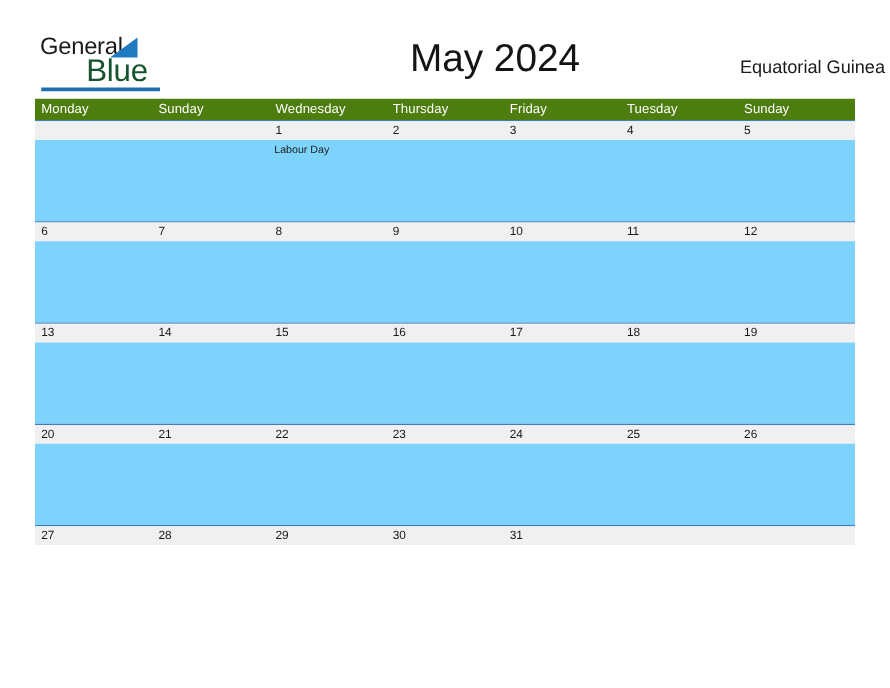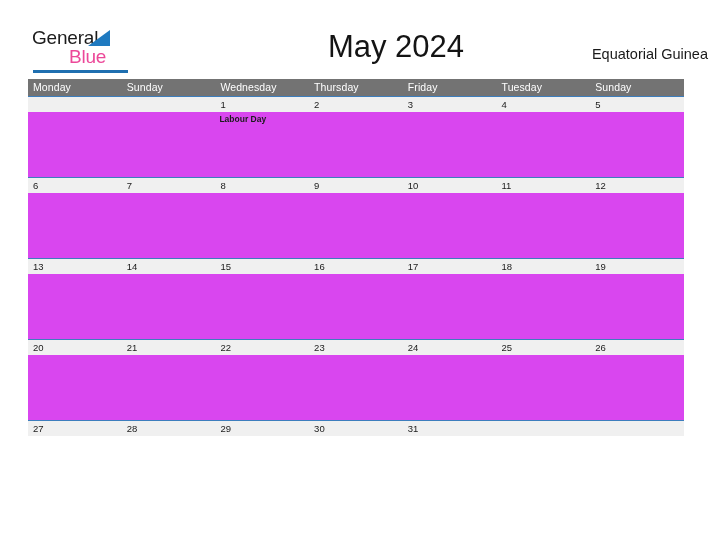--- a/index.html
+++ b/index.html
@@ -57,23 +57,23 @@
     width: 0;
     height: 0;
     border-top: 0 solid transparent;
     border-left: 22px solid transparent;
     border-bottom: 16px solid #1f7ac0;
   }
   .logo-blue {
     position: absolute;
     left: 37px;
     top: 19px;
-    font-size: 19px;
+    font-size: 25px;
     letter-spacing: -0.2px;
-    color: #ec4899;
+    color: #14532d;
     line-height: 20px;
     text-align: center;
   }
   .logo-underline {
     position: absolute;
     left: 1px;
     top: 42px;
     width: 95px;
     height: 3px;
     background: #1f6fb0;
@@ -108,21 +108,21 @@
     position: absolute;
     left: 28px;
     top: 79px;
     width: 656px;
   }
 
   .weekday-row {
     display: flex;
     width: 656px;
     height: 17px;
-    background: #737373;
+    background: #4d7c0f;
   }
   .weekday {
     flex: 0 0 93.714px;
     width: 93.714px;
     box-sizing: border-box;
     padding-left: 5px;
     color: #ffffff;
     font-size: 10.5px;
     line-height: 17px;
     letter-spacing: 0.1px;
@@ -156,22 +156,21 @@
     line-height: 15px;
     color: #1a1a1a;
     white-space: nowrap;
     overflow: hidden;
   }
 
   .event-band {
     display: flex;
     width: 656px;
     height: 65px;
-    background: #d946ef;
-    font-weight: bold;
+    background: #7dd3fc;
   }
   .event-cell {
     flex: 0 0 93.714px;
     width: 93.714px;
     box-sizing: border-box;
     padding-left: 4px;
     padding-top: 2px;
     font-size: 8.5px;
     line-height: 11px;
     color: #1c1c1c;

